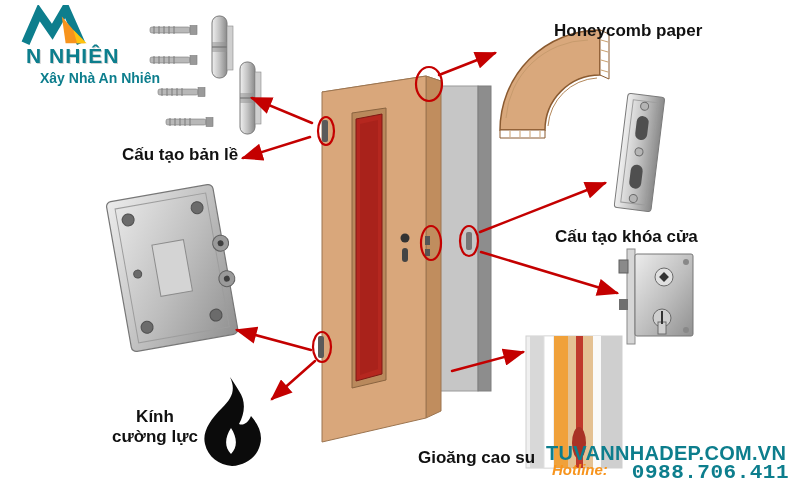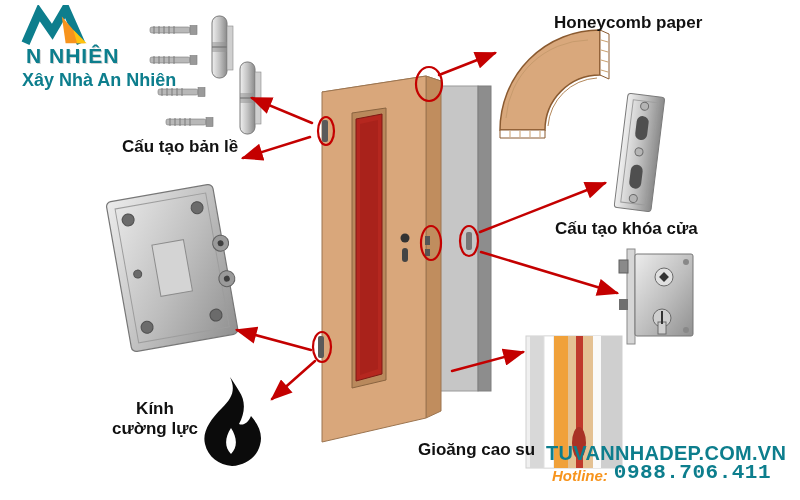--- a/index.html
+++ b/index.html
@@ -1,26 +1,26 @@
 <!DOCTYPE html>
 <html style="--teal: #0d7e8d; --orange: #f7941d; --arrow-red: #c40000; --door-tan: #d9a77b; --door-edge: #c08d5e; --glass-red: #b5271f; --frame-gray: #c6c6c6;"><head>
 <meta charset="utf-8">
 <style>
   html,body{margin:0;padding:0;background:#fff;}
   .stage{position:relative;width:800px;height:500px;background:#fff;overflow:hidden;
          font-family:"Liberation Sans","DejaVu Sans",sans-serif;}
   .stage svg.canvas{position:absolute;left:0;top:0;}
-  .label{position:absolute;font-weight:bold;color:#111;font-size:17px;line-height:1.15;white-space:nowrap;}
+  .label{position:absolute;font-weight:bold;color:#111;font-size:17px;line-height:1.15;white-space:nowrap;margin-top:8px;}
   .label.center{text-align:center;white-space:normal;}
   .brand{position:absolute;left:26px;top:44px;font-size:21px;font-weight:bold;letter-spacing:1px;
          color:var(--teal,#0d7e8d);text-shadow:1px 1px 0 rgba(0,0,0,.18);text-align:right;}
-  .tagline{position:absolute;left:22px;top:70px;font-size:18px;font-weight:bold;color:var(--teal,#0d7e8d);}
+  .tagline{position:absolute;left:40px;top:70px;font-size:14px;font-weight:bold;color:var(--teal,#0d7e8d);}
   .website{position:absolute;left:546px;top:442px;font-size:20px;font-weight:bold;letter-spacing:.3px;
            color:var(--teal,#0d7e8d);}
-  .hotline{position:absolute;left:552px;top:461px;display:flex;align-items:flex-end;gap:6px;}
+  .hotline{position:absolute;left:552px;top:461px;display:flex;align-items:flex-start;gap:24px;}
   .hotline .hl-label{font-size:15px;font-weight:bold;font-style:italic;color:var(--orange,#f7941d);}
   .hotline .hl-number{font-size:21px;font-weight:bold;letter-spacing:.5px;color:var(--teal,#0d7e8d);font-family:Liberation Mono, monospace;}
   .logo-mark{position:absolute;left:16px;top:5px;width:84px;height:42px;}
 </style>
 </head>
 <body>
 
 <div class="stage">
 
   <svg class="canvas" width="800" height="500" viewBox="0 0 800 500">

